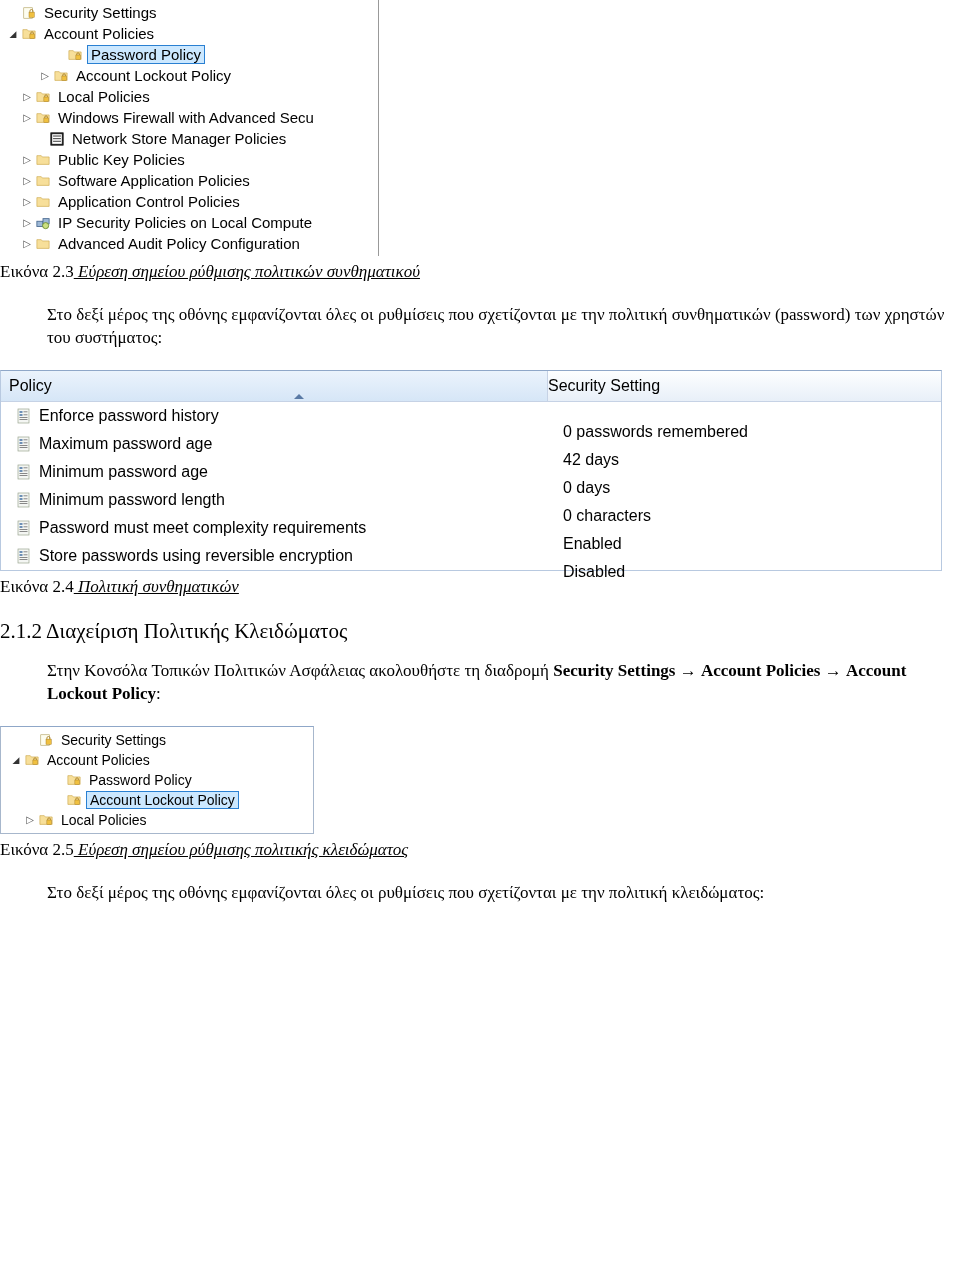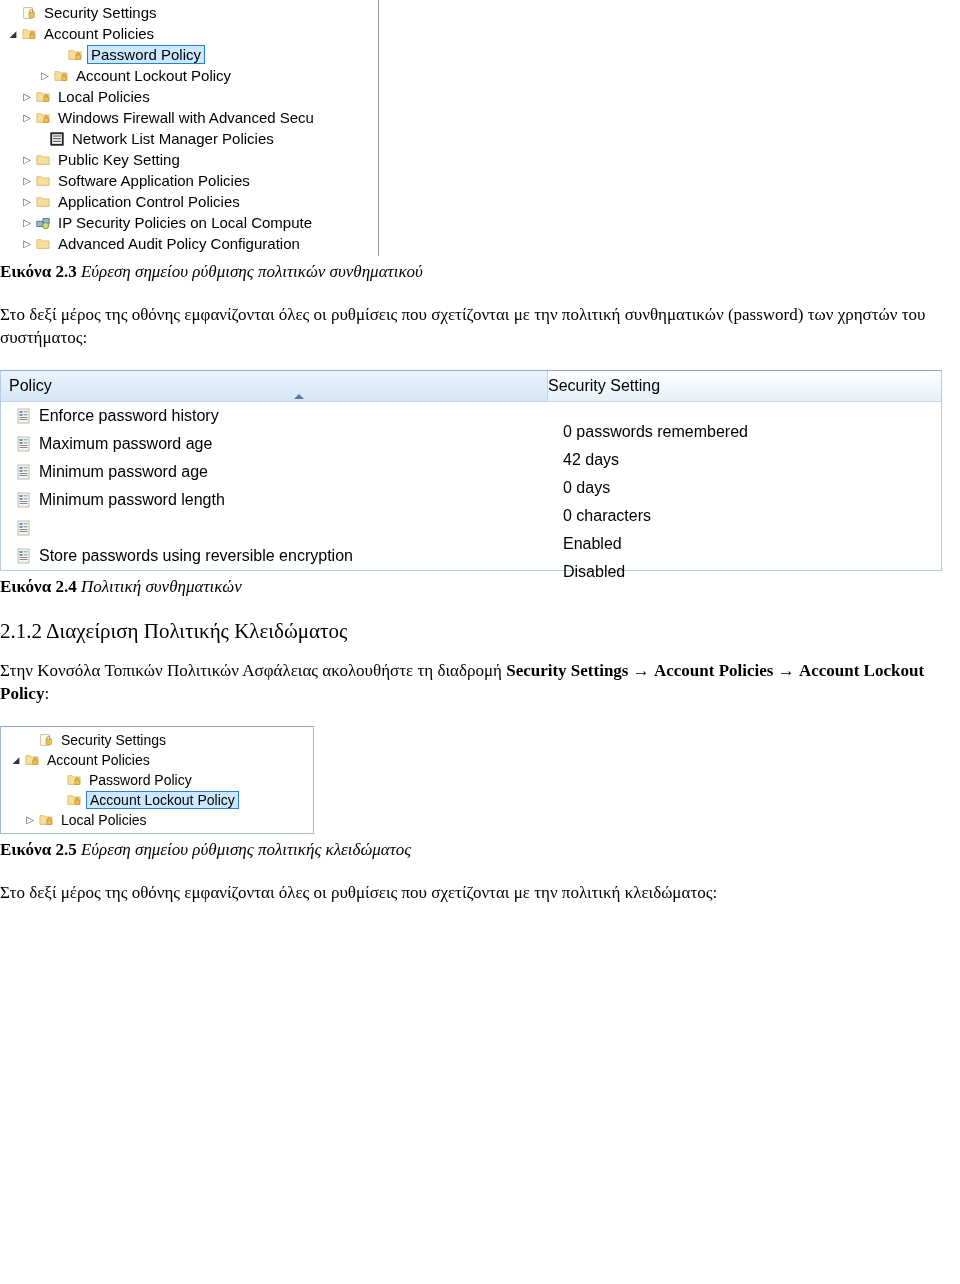--- a/index.html
+++ b/index.html
@@ -49,27 +49,28 @@
     align-items: center;
     justify-content: center;
     margin-right: 3px;
   }
   .folder-icon svg { width: 16px; height: 14px; }
   .caption {
     font-family: "Times New Roman", serif;
     font-size: 17px;
     margin: 6px 0 22px 0;
   }
-  .caption .bold { font-weight: bold; }
-  .caption .italic { font-style: italic; }
+  .caption .bold { font-weight: normal; }
+  .caption .italic { font-style: italic; text-decoration: underline; }
   .body-text {
     font-family: "Times New Roman", serif;
     font-size: 17px;
     line-height: 1.35;
     margin: 0 0 20px 0;
+    padding-left: 47px;
   }
   .policy-panel {
     border: 1px solid #b8c9e0;
     border-top: 1px solid #8fa7c8;
     width: 940px;
     font-family: "Segoe UI", Tahoma, sans-serif;
     font-size: 16px;
     margin-bottom: 4px;
   }
   .policy-header {
@@ -237,33 +238,33 @@
         <svg viewBox="0 0 16 16" width="16" height="16">
           <g>
             <rect x="1" y="1" width="14" height="14" fill="#333" stroke="#000"></rect>
             <rect x="2.5" y="2.5" width="11" height="11" fill="#fff"></rect>
             <rect x="3.5" y="4" width="9" height="1.2" fill="#444"></rect>
             <rect x="3.5" y="7" width="9" height="1.2" fill="#444"></rect>
             <rect x="3.5" y="10" width="9" height="1.2" fill="#444"></rect>
           </g>
         </svg>
       </span>
-      <span class="label-wrap"><span>Network List Manager Policies</span></span>
-    </div>
-    <div class="tree-row">
-      <span class="indent" style="width: 20px;"></span>
-      <span class="arrow">▷</span>
-      <span class="icon folder-icon">
-        <svg viewBox="0 0 16 16" width="16" height="16">
-          <g>
-            <path d="M1 3 h5 l1.2 1.5 H15 v8.5 H1 z" fill="#f7df9a" stroke="#caa544" stroke-width="0.7"></path>
-          </g>
-        </svg>
-      </span>
-      <span class="label-wrap"><span>Public Key Setting</span></span>
+      <span class="label-wrap"><span>Network Store Manager Policies</span></span>
+    </div>
+    <div class="tree-row">
+      <span class="indent" style="width: 20px;"></span>
+      <span class="arrow">▷</span>
+      <span class="icon folder-icon">
+        <svg viewBox="0 0 16 16" width="16" height="16">
+          <g>
+            <path d="M1 3 h5 l1.2 1.5 H15 v8.5 H1 z" fill="#f7df9a" stroke="#caa544" stroke-width="0.7"></path>
+          </g>
+        </svg>
+      </span>
+      <span class="label-wrap"><span>Public Key Policies</span></span>
     </div>
     <div class="tree-row">
       <span class="indent" style="width: 20px;"></span>
       <span class="arrow">▷</span>
       <span class="icon folder-icon">
         <svg viewBox="0 0 16 16" width="16" height="16">
           <g>
             <path d="M1 3 h5 l1.2 1.5 H15 v8.5 H1 z" fill="#f7df9a" stroke="#caa544" stroke-width="0.7"></path>
           </g>
         </svg>
@@ -411,20 +412,21 @@
                 <rect x="2" y="1" width="11" height="14" fill="#f4f6f3" stroke="#9aa590" stroke-width="0.7"></rect>
                 <rect x="3.5" y="3" width="3" height="2" fill="#6d8fb5"></rect>
                 <rect x="3.5" y="6" width="3" height="2" fill="#6d8fb5"></rect>
                 <rect x="7.5" y="3.3" width="4" height="1" fill="#888"></rect>
                 <rect x="7.5" y="6.3" width="4" height="1" fill="#888"></rect>
                 <rect x="3.5" y="9" width="8" height="1" fill="#888"></rect>
                 <rect x="3.5" y="11" width="8" height="1" fill="#888"></rect>
               </g>
             </svg>
           </span>
+          <span>Password must meet complexity requirements</span>
         </div>
         <div class="col2"><span>Enabled</span></div>
       </div>
       <div class="policy-row">
         <div class="col1">
           <span class="doc-icon">
             <svg viewBox="0 0 16 16" width="16" height="16">
               <g>
                 <rect x="2" y="1" width="11" height="14" fill="#f4f6f3" stroke="#9aa590" stroke-width="0.7"></rect>
                 <rect x="3.5" y="3" width="3" height="2" fill="#6d8fb5"></rect>

